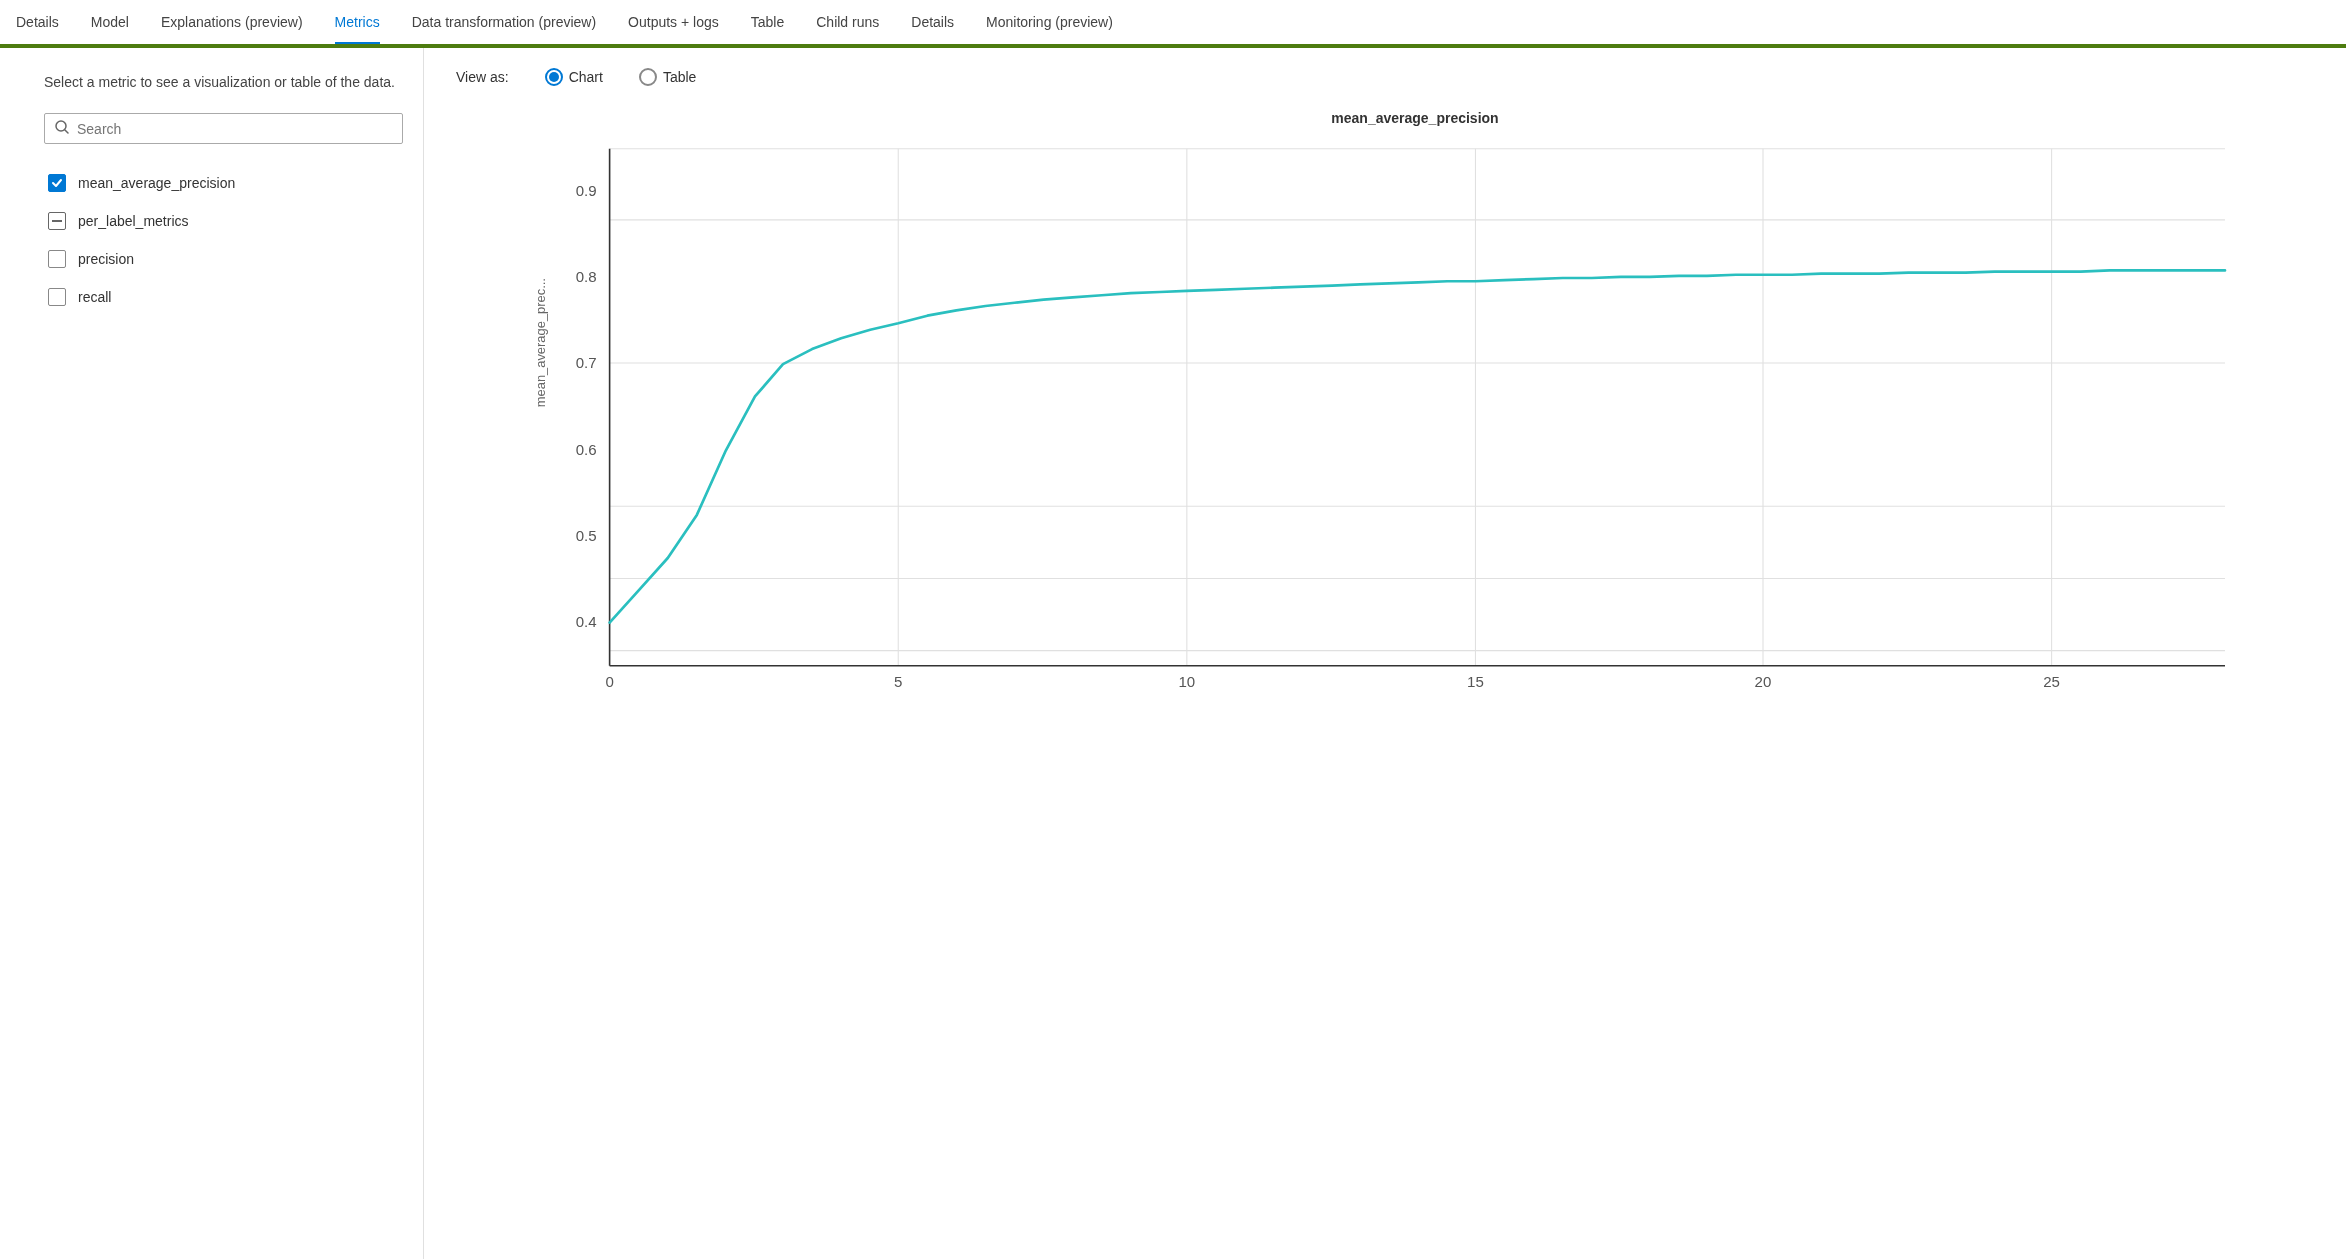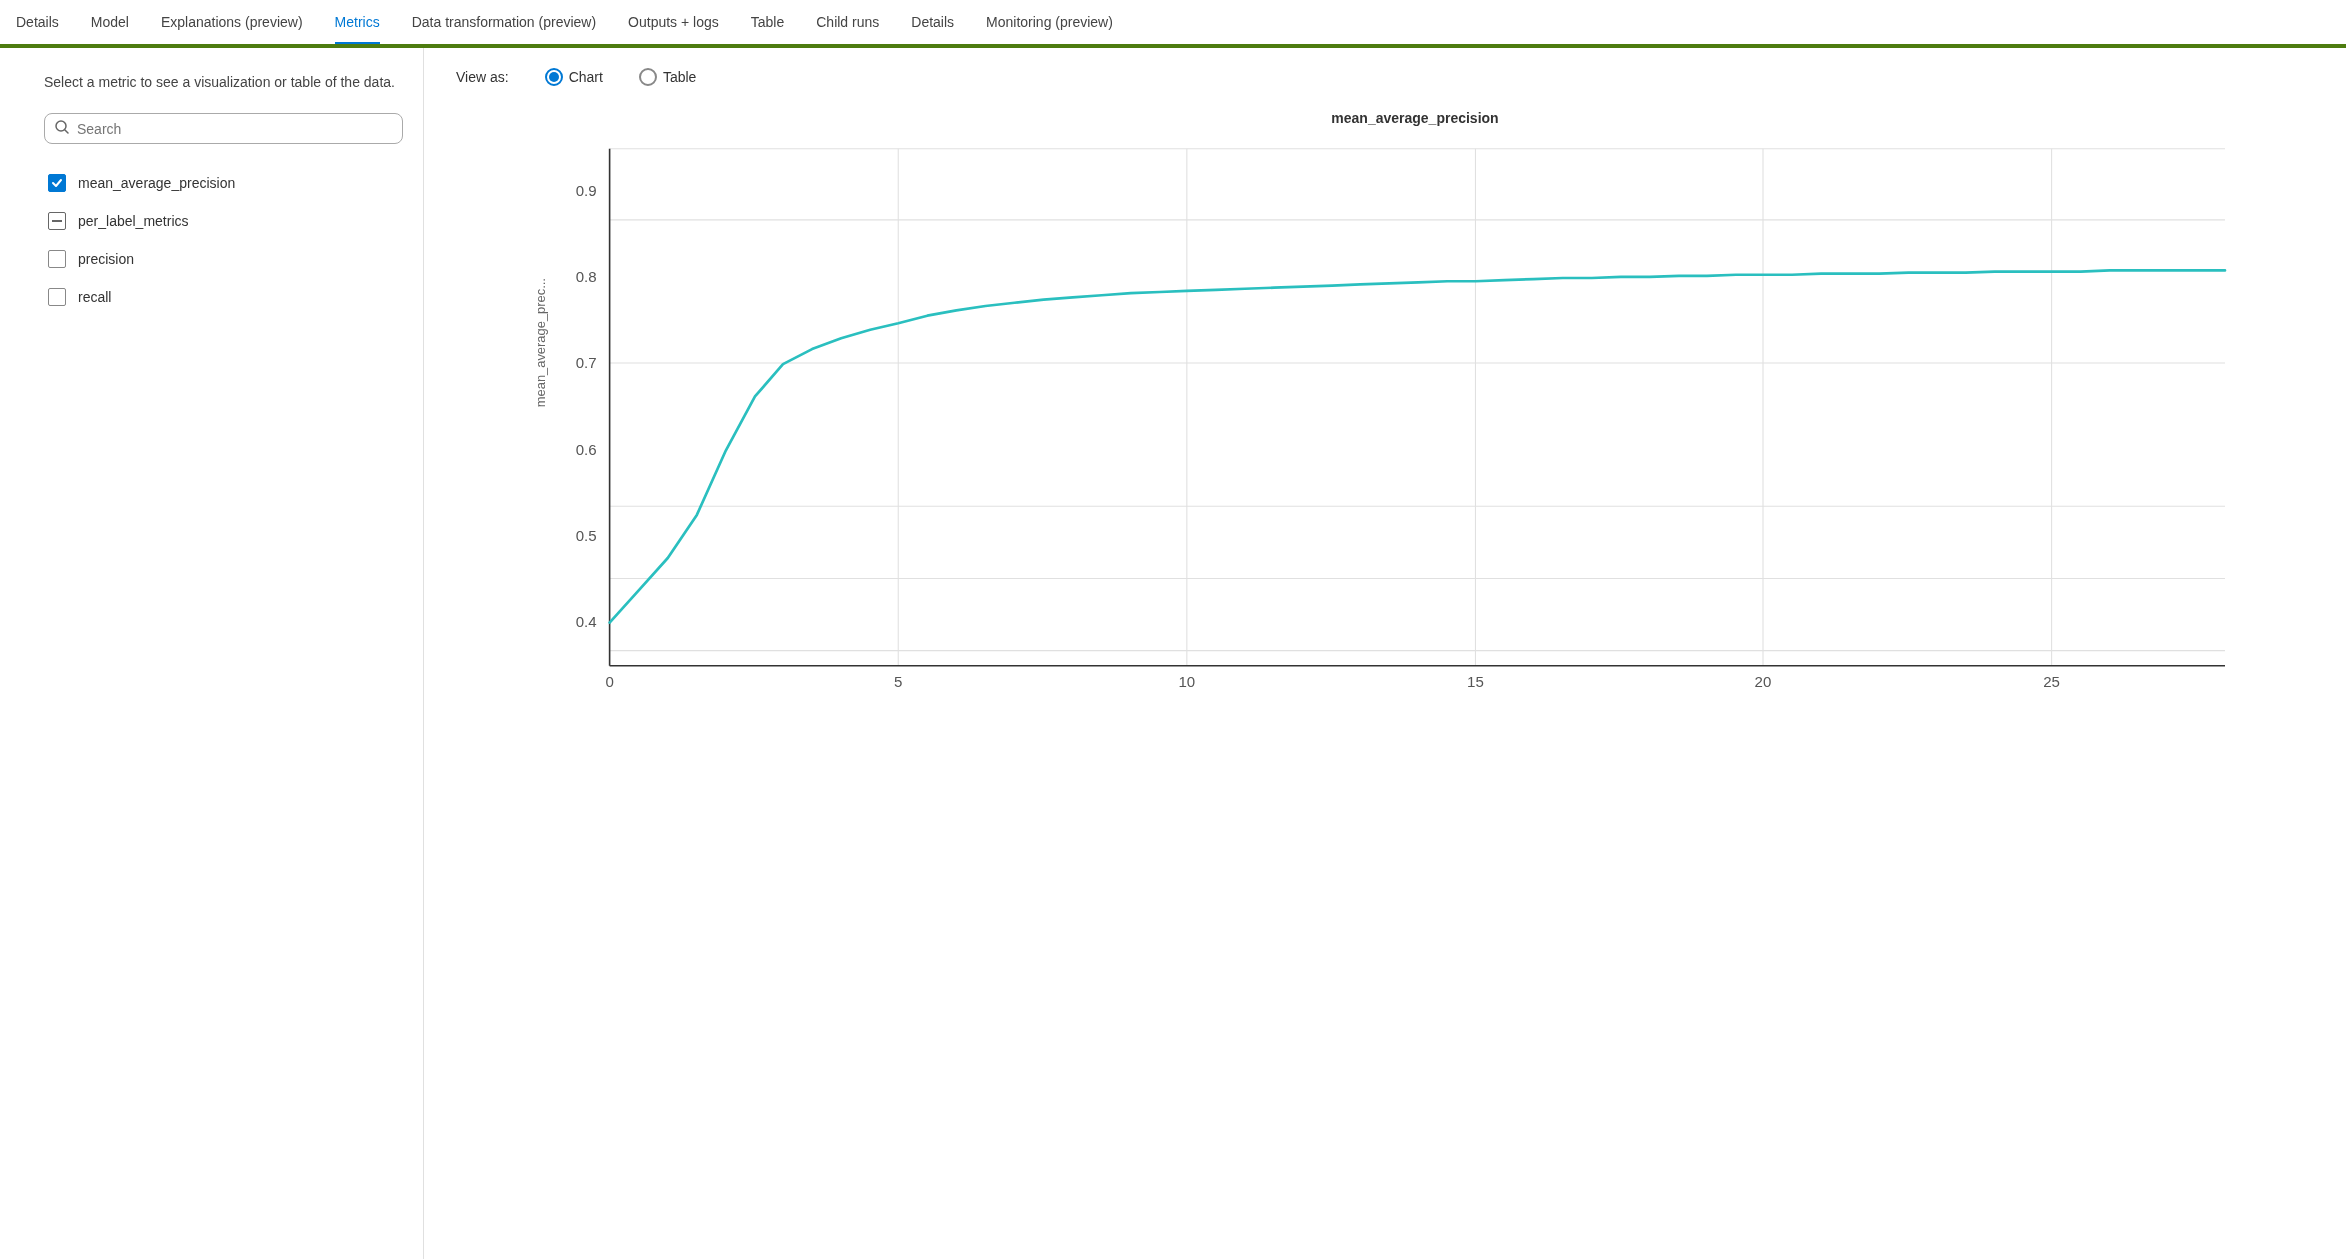--- a/index.html
+++ b/index.html
@@ -48,21 +48,21 @@
     .sidebar-description {
       font-size: 14px;
       color: #444;
       line-height: 1.5;
       margin-bottom: 20px;
     }
     .search-box {
       display: flex;
       align-items: center;
       border: 1px solid #aaa;
-      border-radius: 8px;
+      border-radius: 2px;
       padding: 6px 10px;
       gap: 8px;
       margin-bottom: 20px;
     }
     .search-box input {
       border: none;
       outline: none;
       font-size: 14px;
       color: #333;
       width: 100%;

